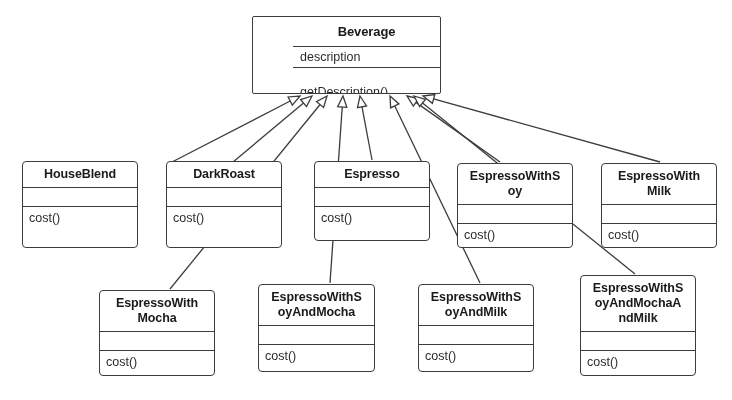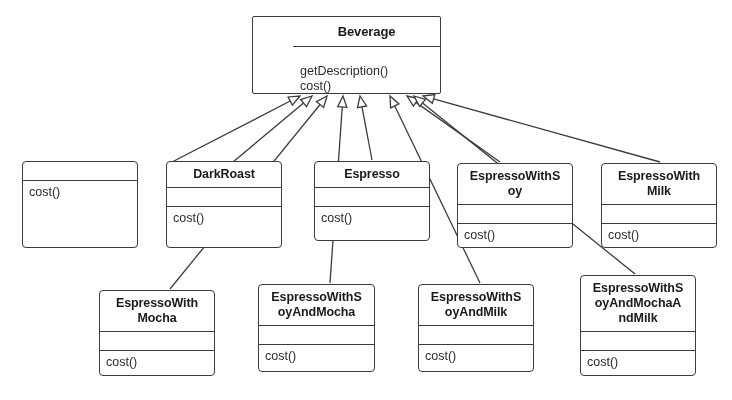--- a/index.html
+++ b/index.html
@@ -128,24 +128,26 @@
       </g>
       <g>
         <line x1="635" y1="274" x2="422.5668190174788" y2="102.89997187833134" stroke="#3c3c3c" stroke-width="1.3"></line>
         <polygon points="414,96 425.4522618029628,99.31748392556747 419.68137623199476,106.48245983109521" fill="#ffffff" stroke="#3c3c3c" stroke-width="1.3" stroke-linejoin="miter"></polygon>
       </g>
     </svg>
 
   <div id="class-layer">
       <div class="uml-class root" style="left: 252px; top: 16px; width: 189px; height: 78px; border-color: rgb(60, 60, 60); padding-left: 40px;">
         <div class="uml-name" style="border-bottom-color: rgb(60, 60, 60);">Beverage</div>
+        <div class="uml-attrs" style="border-bottom-color: rgb(60, 60, 60);">description</div>
         <div class="uml-ops">getDescription()
 cost()</div>
       </div>
       <div class="uml-class" style="left: 22px; top: 161px; width: 116px; height: 87px; border-color: rgb(60, 60, 60);">
+        <div class="uml-name" style="border-bottom-color: rgb(60, 60, 60);">HouseBlend</div>
         <div class="uml-attrs" style="border-bottom-color: rgb(60, 60, 60);"></div>
         <div class="uml-ops">cost()</div>
       </div>
       <div class="uml-class" style="left: 166px; top: 161px; width: 116px; height: 87px; border-color: rgb(60, 60, 60);">
         <div class="uml-name" style="border-bottom-color: rgb(60, 60, 60);">DarkRoast</div>
         <div class="uml-attrs" style="border-bottom-color: rgb(60, 60, 60);"></div>
         <div class="uml-ops">cost()</div>
       </div>
       <div class="uml-class" style="left: 314px; top: 161px; width: 116px; height: 80px; border-color: rgb(60, 60, 60);">
         <div class="uml-name" style="border-bottom-color: rgb(60, 60, 60);">Espresso</div>

